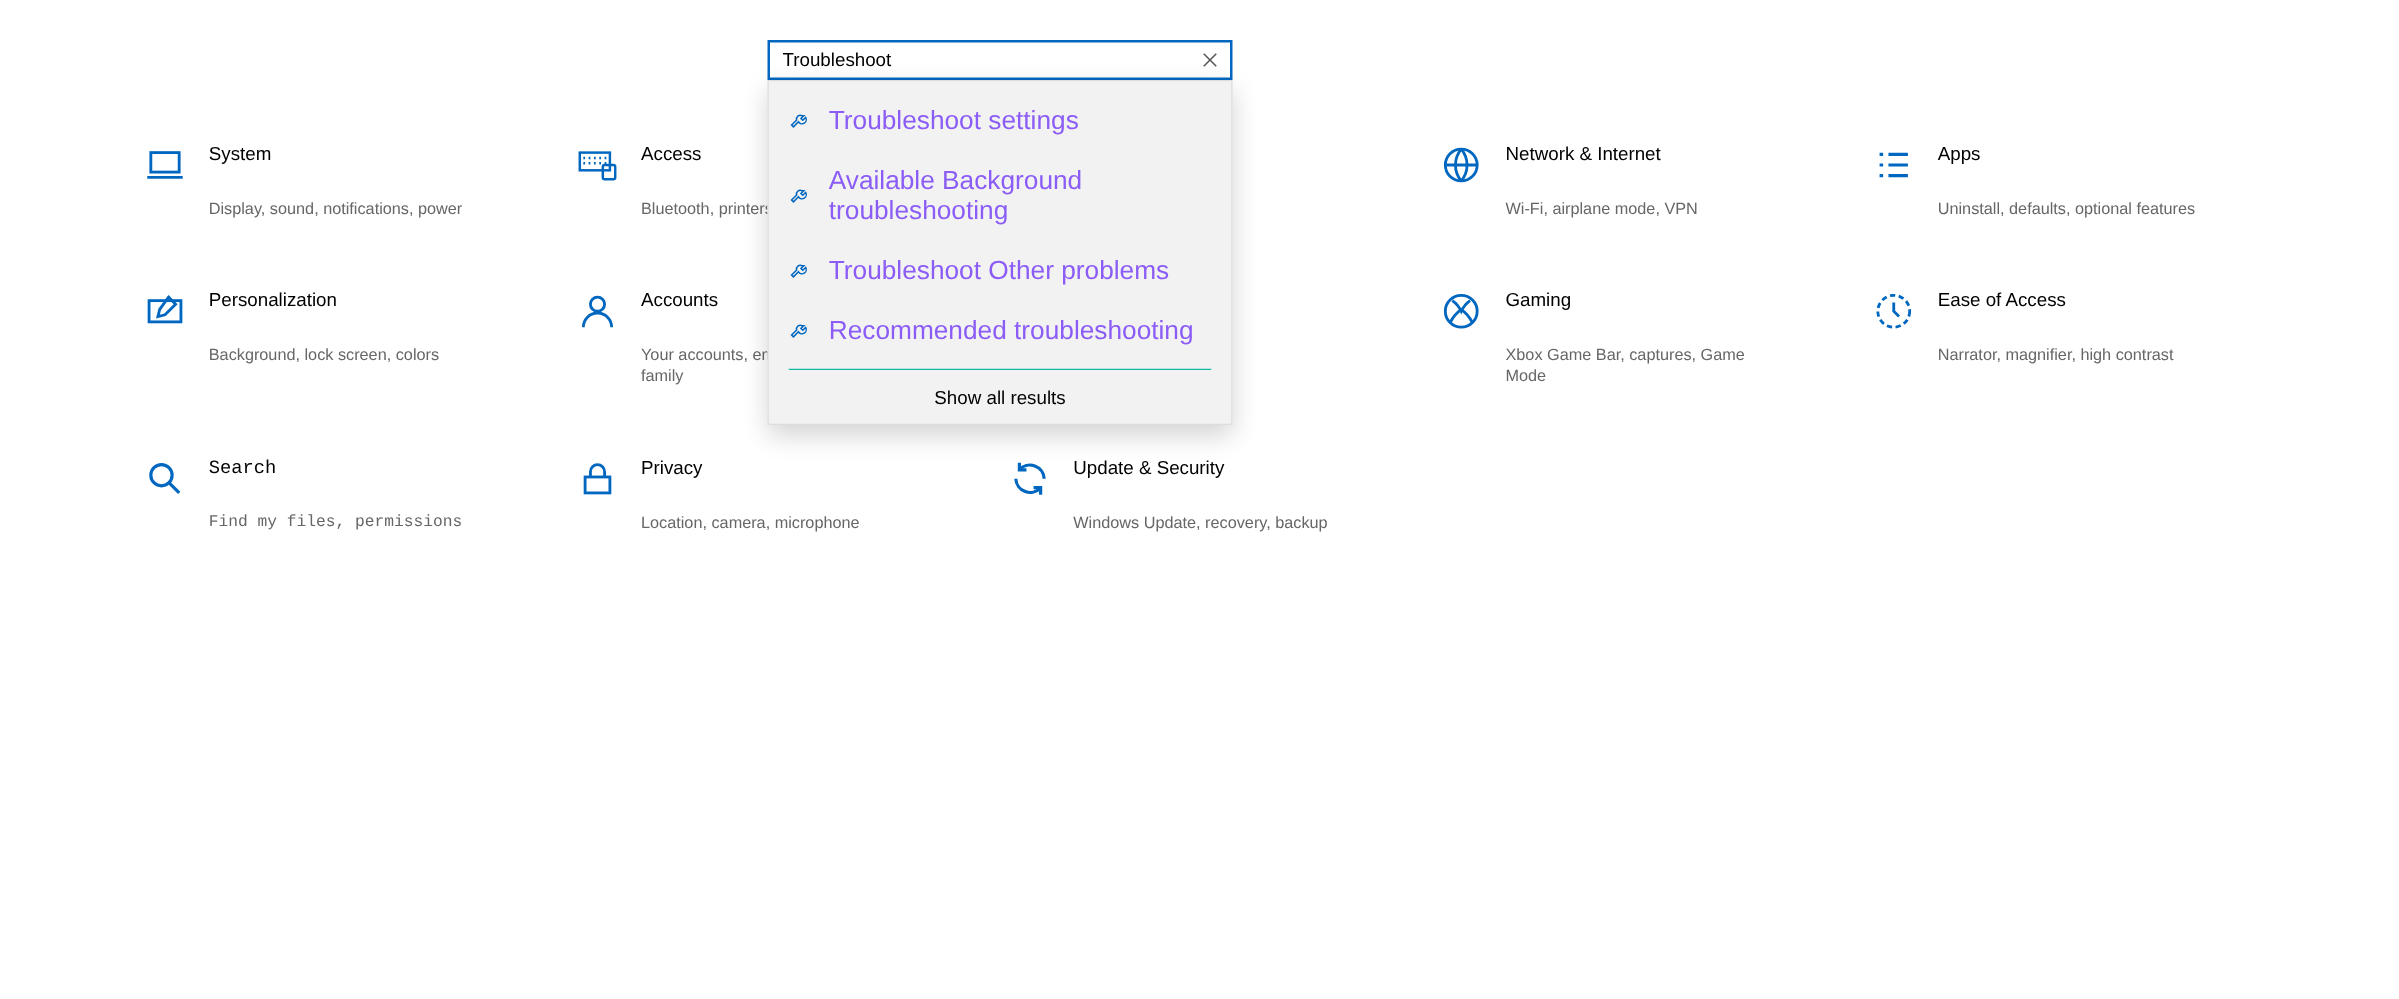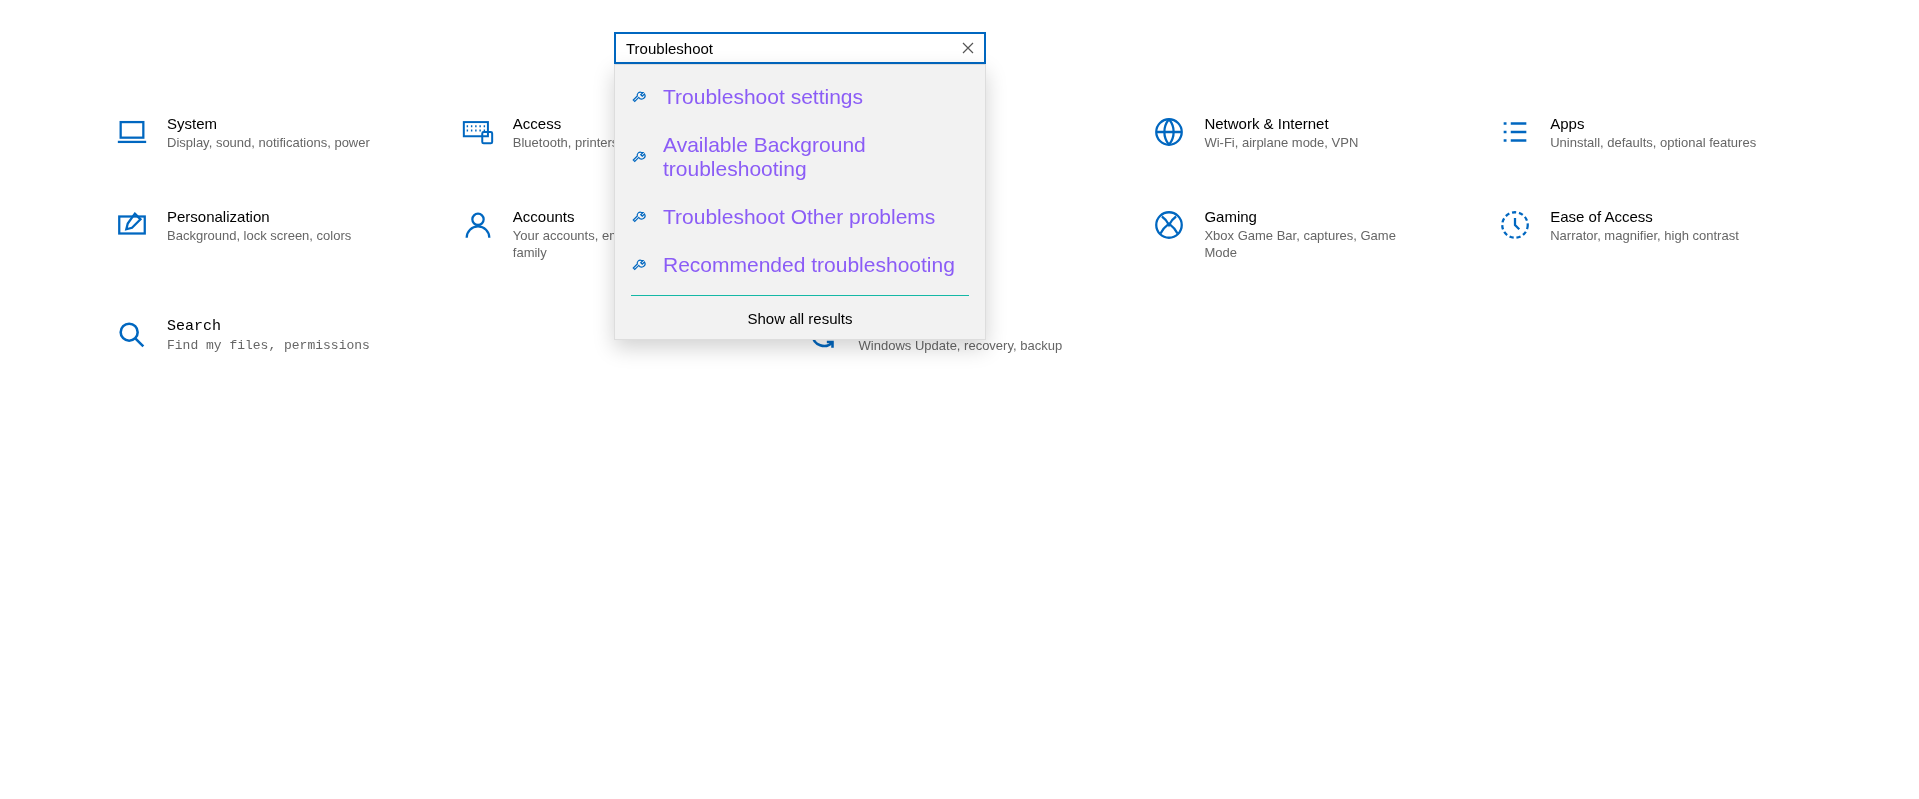--- a/index.html
+++ b/index.html
@@ -94,21 +94,21 @@
     cursor: pointer;
     max-width: 260px;
   }
   .cat .icon {
     width: 34px; height: 34px;
     flex-shrink: 0;
     display: flex; align-items: center; justify-content: center;
   }
   .cat .texts { display: flex; flex-direction: column; gap: 2px; }
   .cat .title { font-size: 15px; color: #000; }
-  .cat .sub   { font-size: 13px; color: #666; line-height: 1.35; }
+  .cat .sub   { font-size: 13px; color: #666; line-height: 1.35; margin-top: 24px; }
 
   
   .row3-a { grid-column: 1; font-family: Liberation Mono, monospace; }
   .row3-b { grid-column: 2; }
   .row3-c { grid-column: 3; }
 
   svg { display: block; }
 </style>
 </head>
 <body>
@@ -284,20 +284,32 @@
           <circle cx="10" cy="10" r="6"></circle>
           <path d="M20 20l-5.5-5.5"></path>
         </svg>
     </span>
     <div class="texts">
       <div class="title">Search</div>
       <div class="sub">Find my files, permissions</div>
     </div>
   </div>
 
+  <div class="cat row3-b">
+    <span class="icon">
+      <svg width="34" height="34" viewBox="0 0 24 24" fill="none" stroke="#0067c0" stroke-width="1.6">
+          <rect x="5" y="11" width="14" height="9"></rect>
+          <path d="M8 11V8a4 4 0 0 1 8 0v3"></path>
+        </svg>
+    </span>
+    <div class="texts">
+      <div class="title">Privacy</div>
+      <div class="sub">Location, camera, microphone</div>
+    </div>
+  </div>
 
   <div class="cat row3-c">
     <span class="icon">
       <svg width="34" height="34" viewBox="0 0 24 24" fill="none" stroke="#0067c0" stroke-width="1.8">
           <path d="M20 12a8 8 0 0 0-14-5"></path>
           <path d="M4 12a8 8 0 0 0 14 5"></path>
           <path d="M6 3v4h4M18 21v-4h-4"></path>
         </svg>
     </span>
     <div class="texts">

